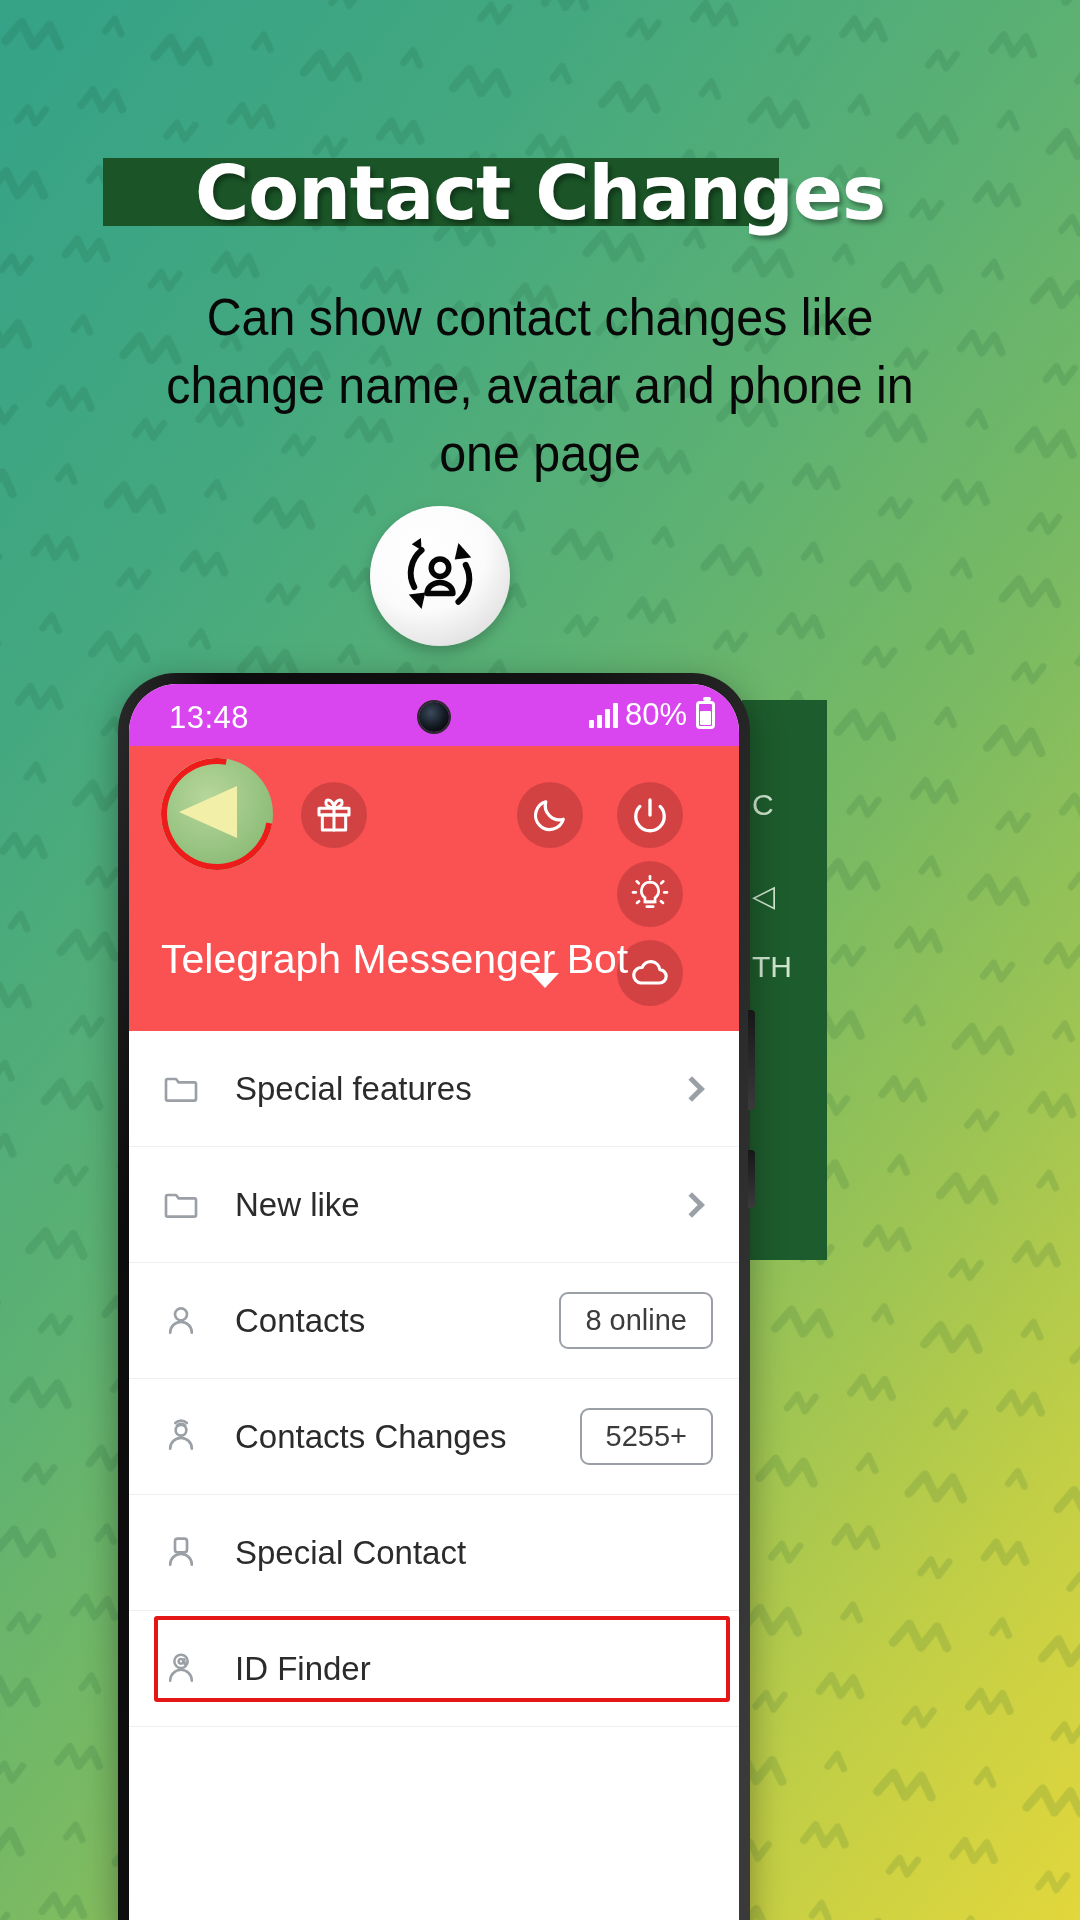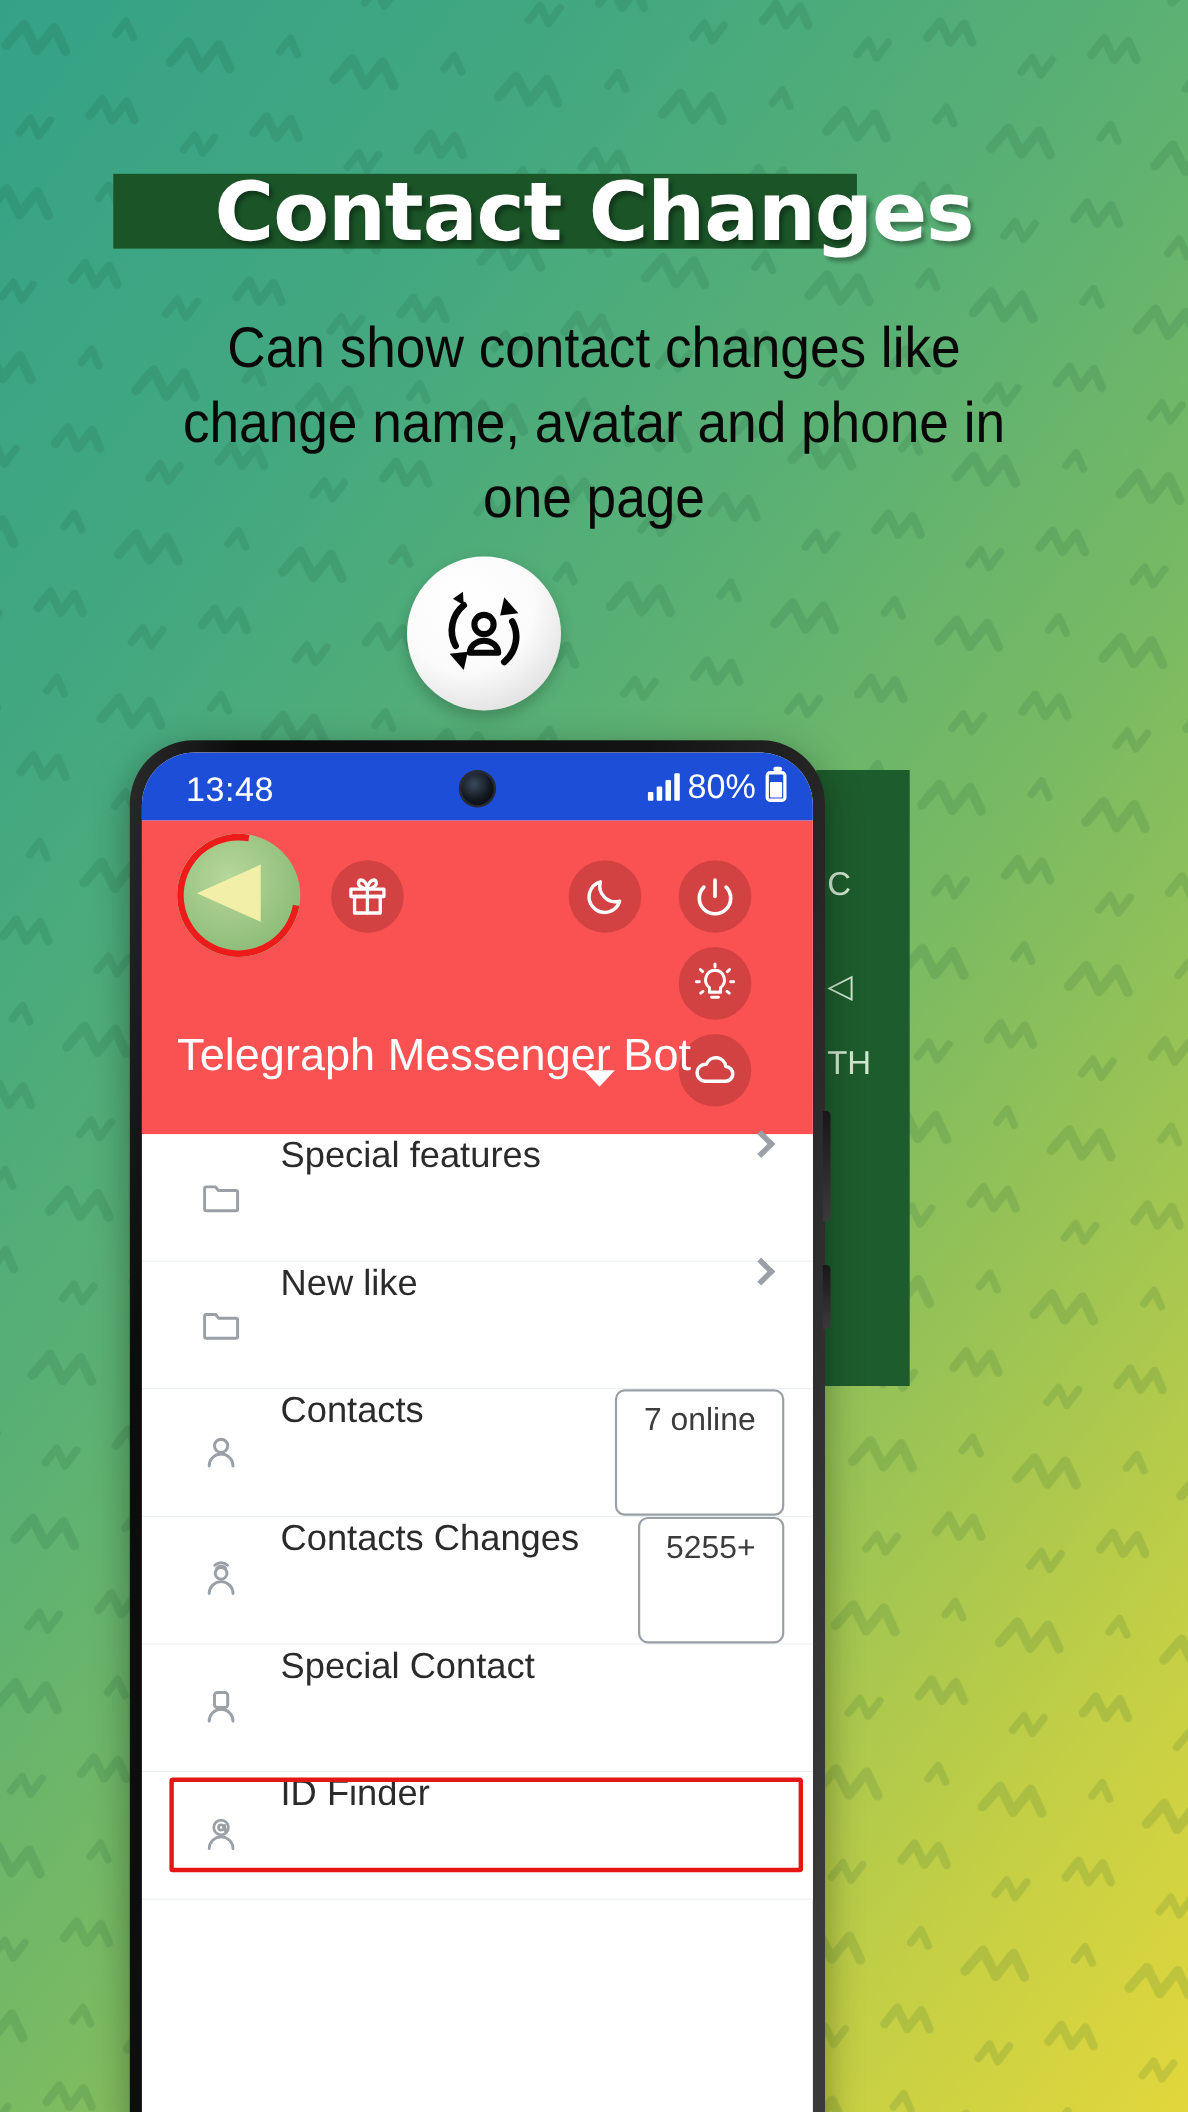--- a/index.html
+++ b/index.html
@@ -101,21 +101,21 @@
 
   
   .pbtn {
     position:absolute; left:748px; width:7px;
     background:linear-gradient(180deg,#171717,#3a3a3a);
     border-radius:0 4px 4px 0; z-index:6;
   }
 
   
   #statusbar {
-    height:62px; background:#1d4ed8;
+    height:62px; background:#d946ef;
     position:relative;
     color:#fff;
   }
   #clock {
     position:absolute; left:40px; top:16px;
     font-size:31px; letter-spacing:.5px;
   }
   #status-right {
     position:absolute; right:24px; top:13px;
     display:flex; align-items:center; gap:7px;
@@ -193,23 +193,23 @@
     width:0;height:0;
     border-left:14px solid transparent;
     border-right:14px solid transparent;
     border-top:15px solid #ffffff;
   }
 
   
   #menu { background:#ffffff; }
   .mrow {
     position:relative; height:116px;
-    display:flex; 
+    display:flex; align-items:center;
     border-bottom:1px solid #eceff1;
-    padding-left:52px; padding-right:26px;
+    padding-left:32px; padding-right:26px;
   }
   .mrow .ic {
     width:60px; display:flex; align-items:center; justify-content:flex-start;
     color:#9aa0a6;
   }
   .mrow .lbl {
     flex:1; font-size:33px; color:#2b2b2b; padding-left:14px;
     font-family:"Liberation Sans", sans-serif;
   }
   .chev {
@@ -371,21 +371,21 @@
       </div>
 
       <div class="mrow">
         <span class="ic">
           <svg width="40" height="40" viewBox="0 0 24 24" fill="none" stroke="#9aa0a6" stroke-width="1.6" stroke-linecap="round">
             <circle cx="12" cy="8" r="3.6"></circle>
               <path d="M5.5 19a6.5 6.5 0 0 1 13 0"></path>
           </svg>
         </span>
         <span class="lbl">Contacts</span>
-        <span class="badge-pill">7 online</span>
+        <span class="badge-pill">8 online</span>
       </div>
 
       <div class="mrow" id="row-contacts-changes">
         <span class="ic">
           <svg width="40" height="40" viewBox="0 0 24 24" fill="none" stroke="#9aa0a6" stroke-width="1.6" stroke-linecap="round">
             <circle cx="12" cy="8" r="3.2"></circle>
             <path d="M9.6 5.2a3.4 3.4 0 0 1 4.9 0"></path>
             <path d="M8.6 3.6a5 5 0 0 1 6.9 0"></path>
             <path d="M5.5 19a6.5 6.5 0 0 1 13 0"></path>
           </svg>

